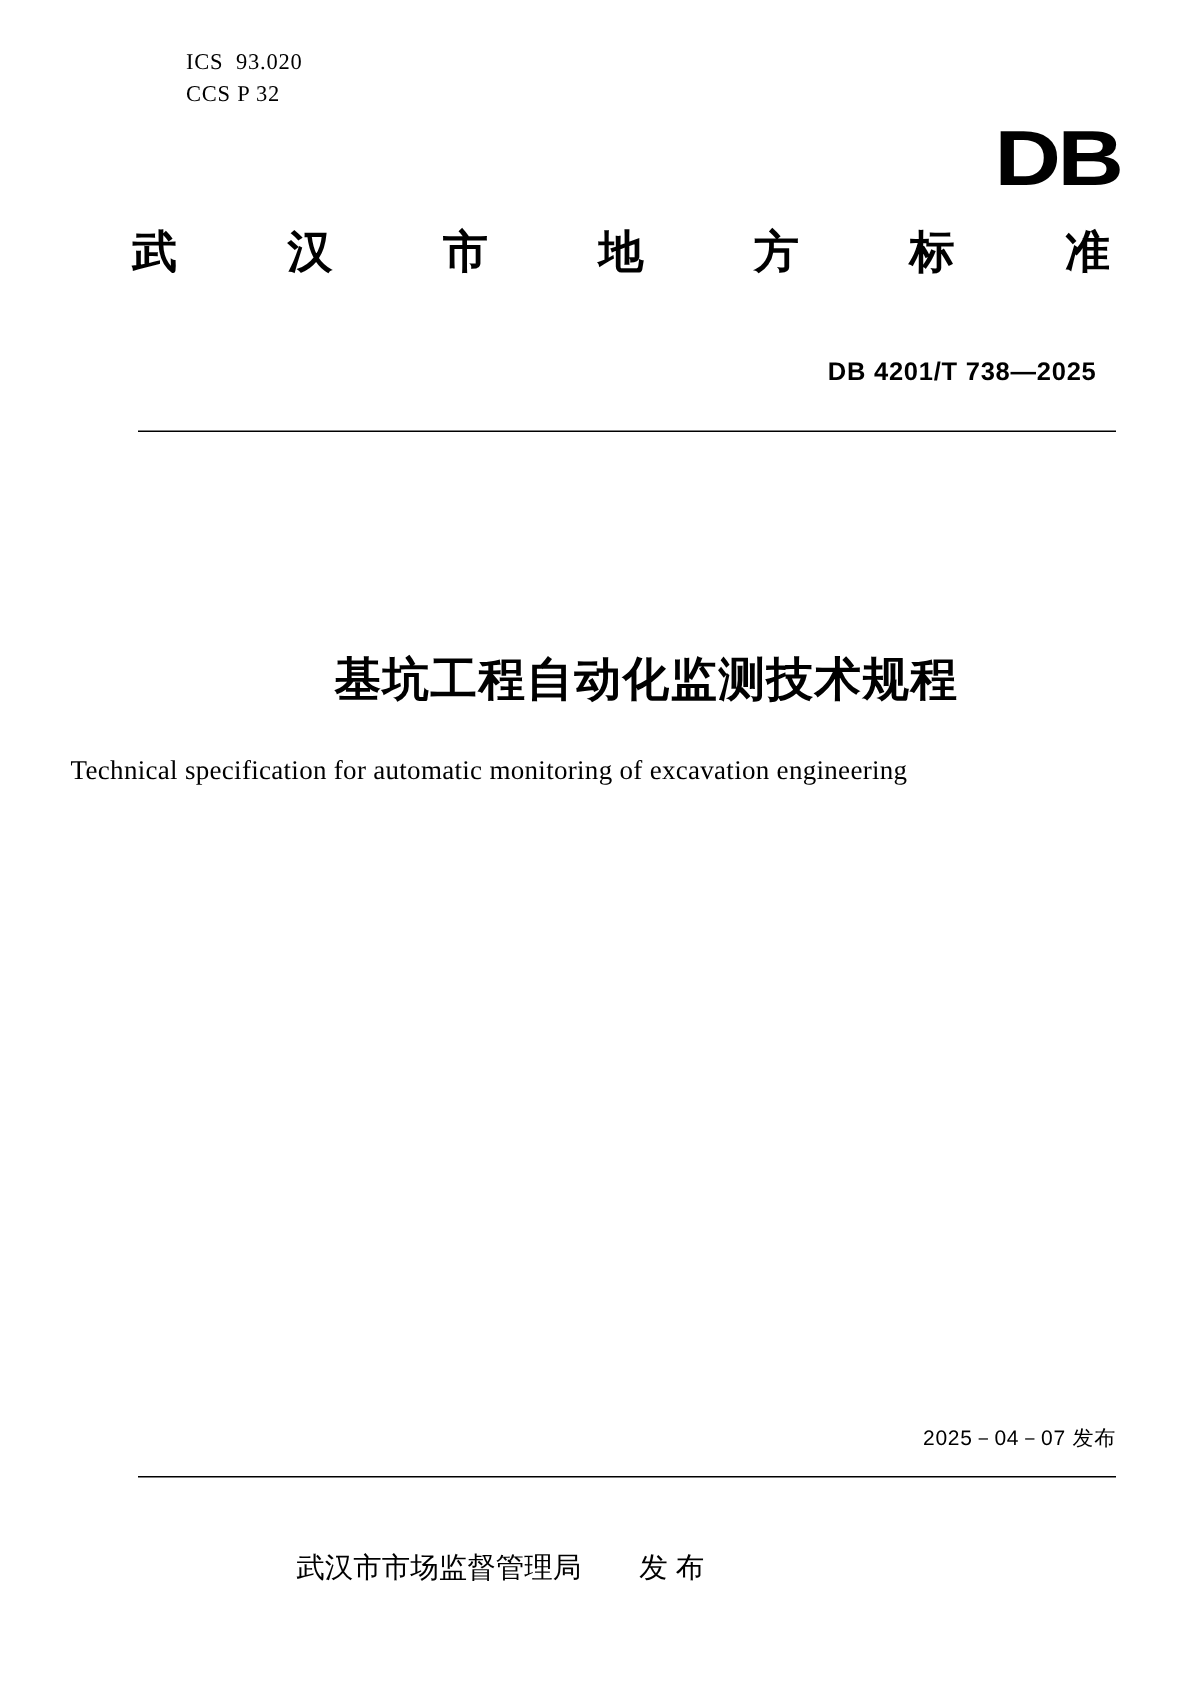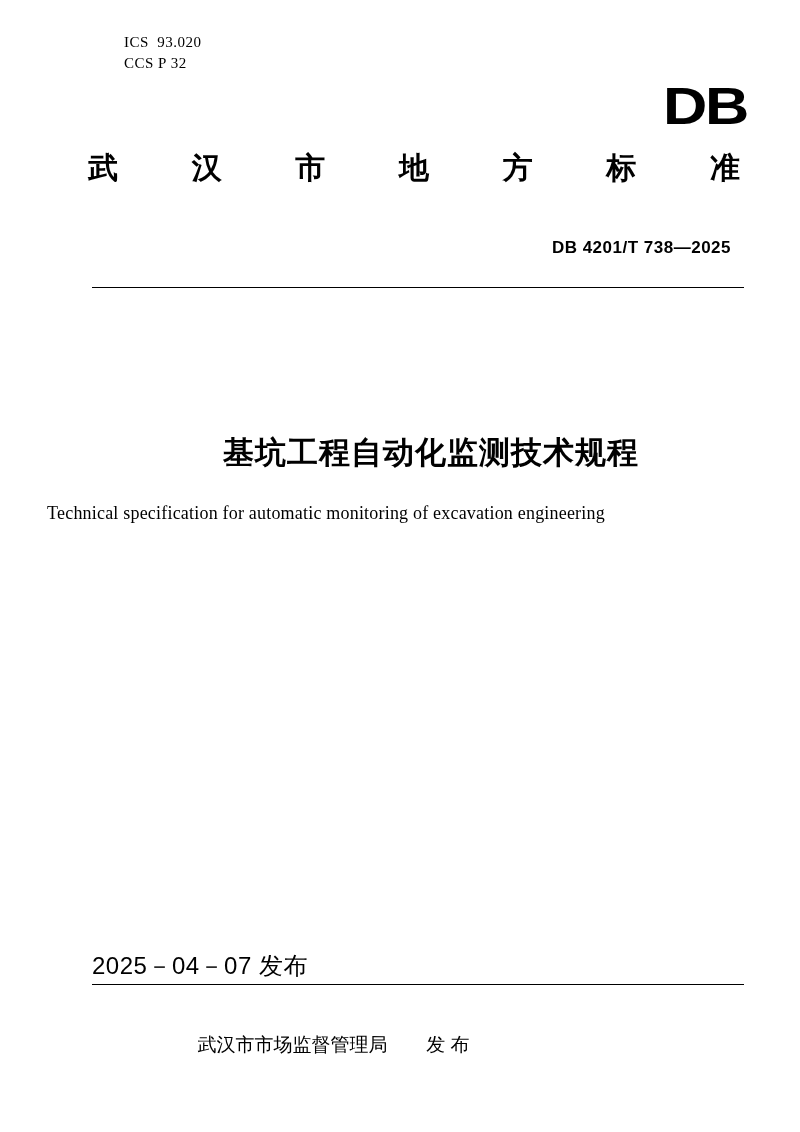--- a/index.html
+++ b/index.html
@@ -121,23 +121,23 @@
     letter-spacing: 0.2px;
   }
 
   
   .dates {
     position: absolute;
     left: 92px;
     top: 950px;
     width: 652px;
     display: flex;
-    justify-content: flex-start;
-    font-family: "Liberation Sans", sans-serif;
-    font-size: 24px;
+    justify-content: flex-end;
+    font-family: "Liberation Sans", sans-serif;
+    font-size: 14px;
     letter-spacing: 0.5px;
   }
   .rule-bottom {
     position: absolute;
     left: 92px;
     top: 984px;
     width: 652px;
     border-top: 1.6px solid #000;
   }
 

